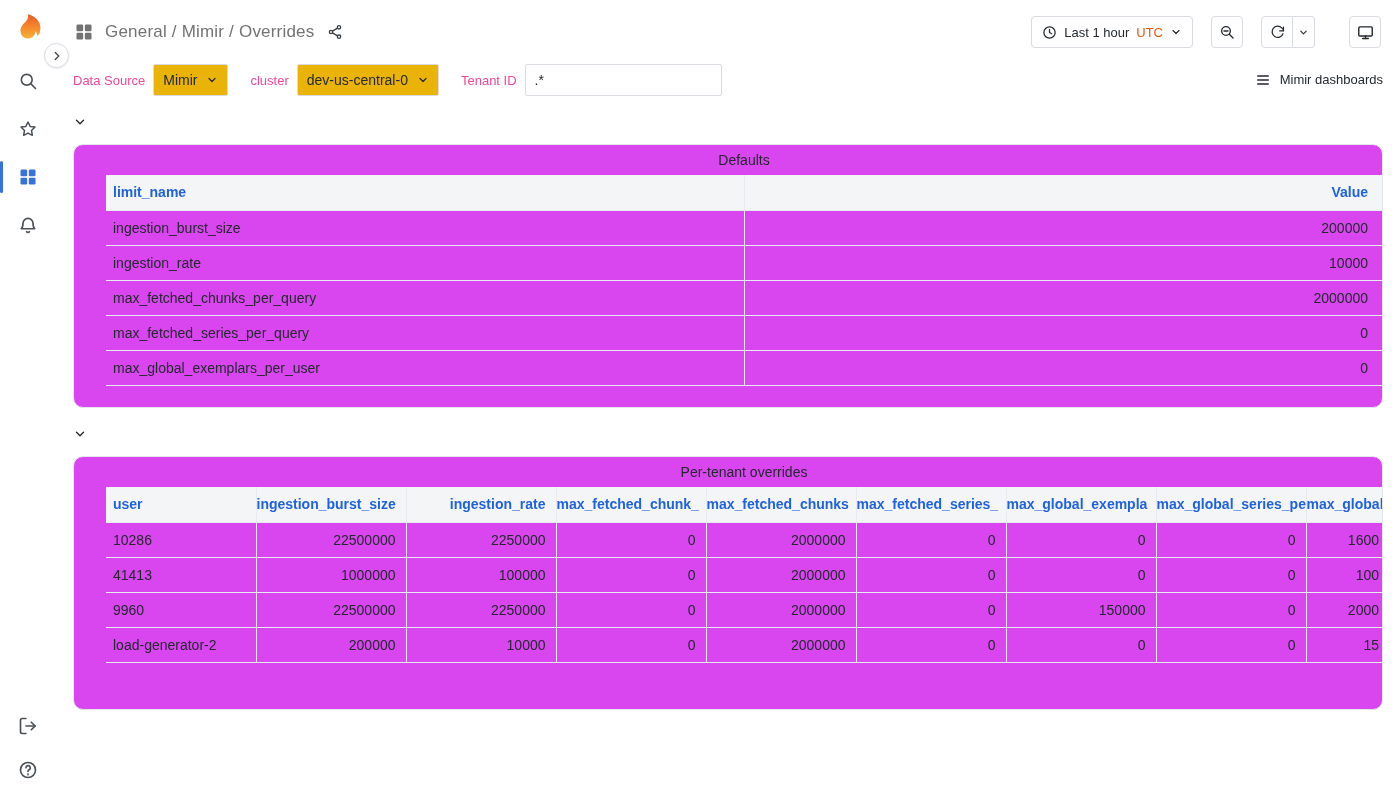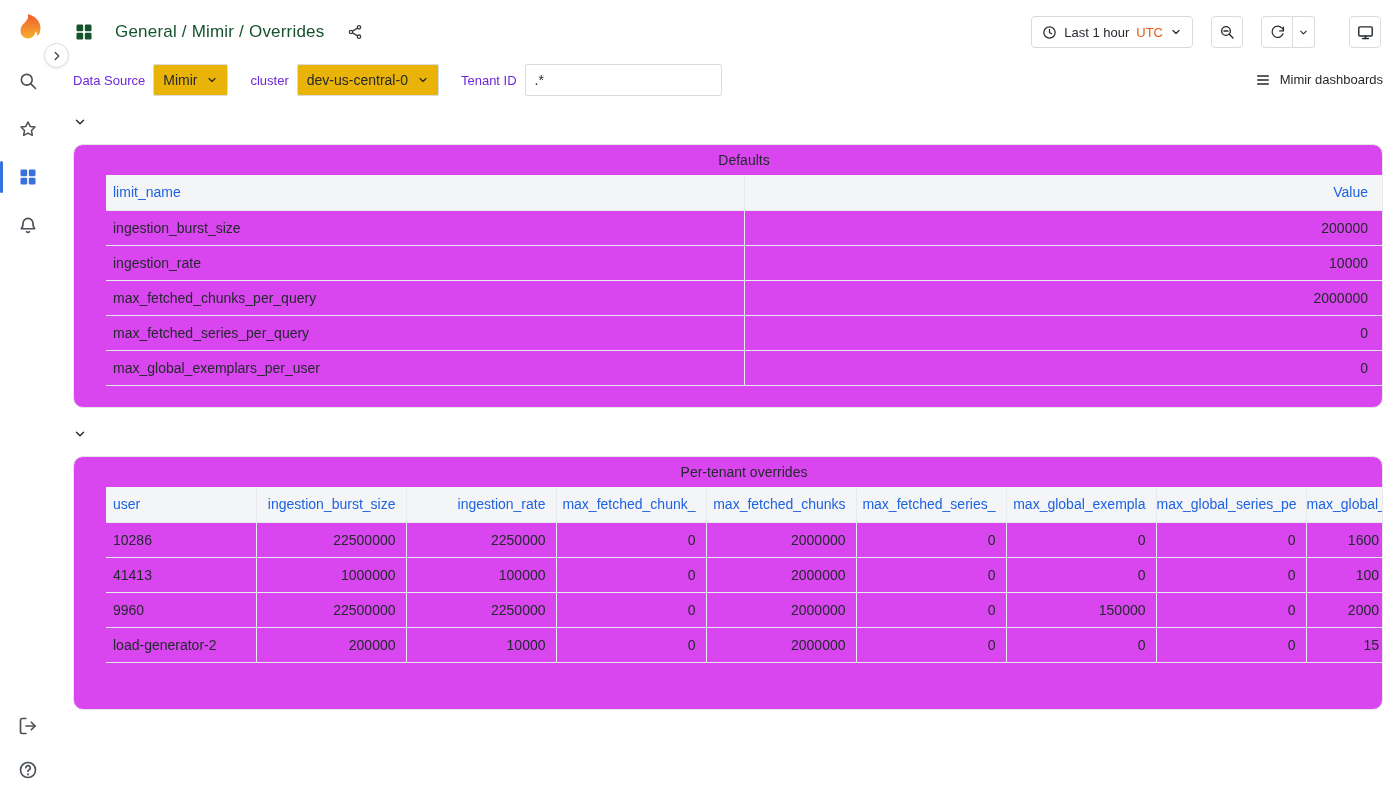--- a/index.html
+++ b/index.html
@@ -37,41 +37,41 @@
     position: fixed; left: 44px; top: 43px; width: 25px; height: 25px; border-radius: 50%;
     border: 1px solid #d8dce1; background: #fff; color: #44494f; z-index: 20;
     display: flex; align-items: center; justify-content: center;
     box-shadow: 0 1px 2px rgba(0,0,0,.08);
   }
 
   
   .main { margin-left: 56px; width: 1344px; }
 
   .topbar { height: 64px; display: flex; align-items: center; justify-content: space-between; padding: 0 19px 0 18px; }
-  .crumbs { display: flex; align-items: center; gap: 21px; color: #14532d; }
+  .crumbs { display: flex; align-items: center; gap: 11px; color: #737373; }
   .crumbs h1 { font-size: 17px; font-weight: 500; letter-spacing: .2px; white-space: nowrap; cursor: pointer; }
   .share-btn { display: flex; align-items: center; color: #3a3f45; margin-left: 2px; }
 
   .controls { display: flex; align-items: center; gap: 18px; }
   .ctl {
     height: 32px; border: 1px solid #d8dce1; border-radius: 4px; background: #fff;
     display: flex; align-items: center; gap: 7px; padding: 0 10px;
     font-size: 13px; font-weight: 500; color: #24292e;
   }
   .ctl.sq { width: 32px; padding: 0; justify-content: center; }
   .utc { color: #e8590c; font-weight: 500; }
   .split { display: flex; }
   .split .ctl:first-child { border-radius: 4px 0 0 4px; }
   .split .caretbtn { width: 22px; padding: 0; justify-content: center; border-left: none; border-radius: 0 4px 4px 0; }
   .kiosk { margin-left: 16px; }
 
   
   .filters { display: flex; align-items: center; padding: 0 17px; height: 32px; }
   .filter { display: flex; align-items: center; gap: 8px; margin-right: 22px; }
-  .filter label { color: #6d28d9; font-size: 13px; font-weight: 500; white-space: nowrap; }
+  .filter label { color: #ec4899; font-size: 13px; font-weight: 500; white-space: nowrap; }
   .select {
     height: 32px; border: 1px solid #d8dce1; border-radius: 2px; background: #eab308;
     display: flex; align-items: center; gap: 9px; padding: 0 9px; font-size: 14px; color: #24292e;
   }
   .textinput {
     height: 32px; width: 197px; border: 1px solid #d8dce1; border-radius: 2px;
     padding: 0 9px; font: inherit; font-size: 14px; color: #24292e; background: #fff;
   }
   .dashbtn { margin-left: auto; display: flex; align-items: flex-start; gap: 9px; font-size: 13px; font-weight: 500; color: #24292e; }
 
@@ -82,21 +82,21 @@
   .panel {
     margin: 10px 17px 0; border: 1px solid #e3e7ea; border-radius: 10px; background: #d946ef; overflow: hidden; padding-left: 32px;
   }
   .p1 { height: 264px; }
   .p2 { height: 254px; }
   .ptitle { height: 30px; line-height: 30px; text-align: center; font-size: 14px; font-weight: 500; cursor: pointer; }
   .tablewrap { height: calc(100% - 30px); overflow: hidden; }
 
   table { width: 100%; border-collapse: collapse; table-layout: fixed; }
   th, td { height: 35px; font-weight: 400; white-space: nowrap; overflow: hidden; font-size: 14px; }
-  thead th { background: #f4f5f6; color: #1f62e0; cursor: pointer; }
+  thead th { background: #f4f5f6; color: #1f62e0; cursor: pointer; font-weight: bold; }
   th, td { border-bottom: 1px solid #e7eaee; }
   th:not(:last-child), td:not(:last-child) { border-right: 1px solid #e7eaee; }
 
   
   .t1 th:first-child, .t1 td:first-child { text-align: left; padding-left: 7px; width: 50%; }
   .t1 th:last-child,  .t1 td:last-child  { text-align: right; padding-right: 14px; }
 
   
   .t2 .c-user { text-align: left; padding-left: 7px; }
   .t2 .num { text-align: right; padding-right: 10px; }

